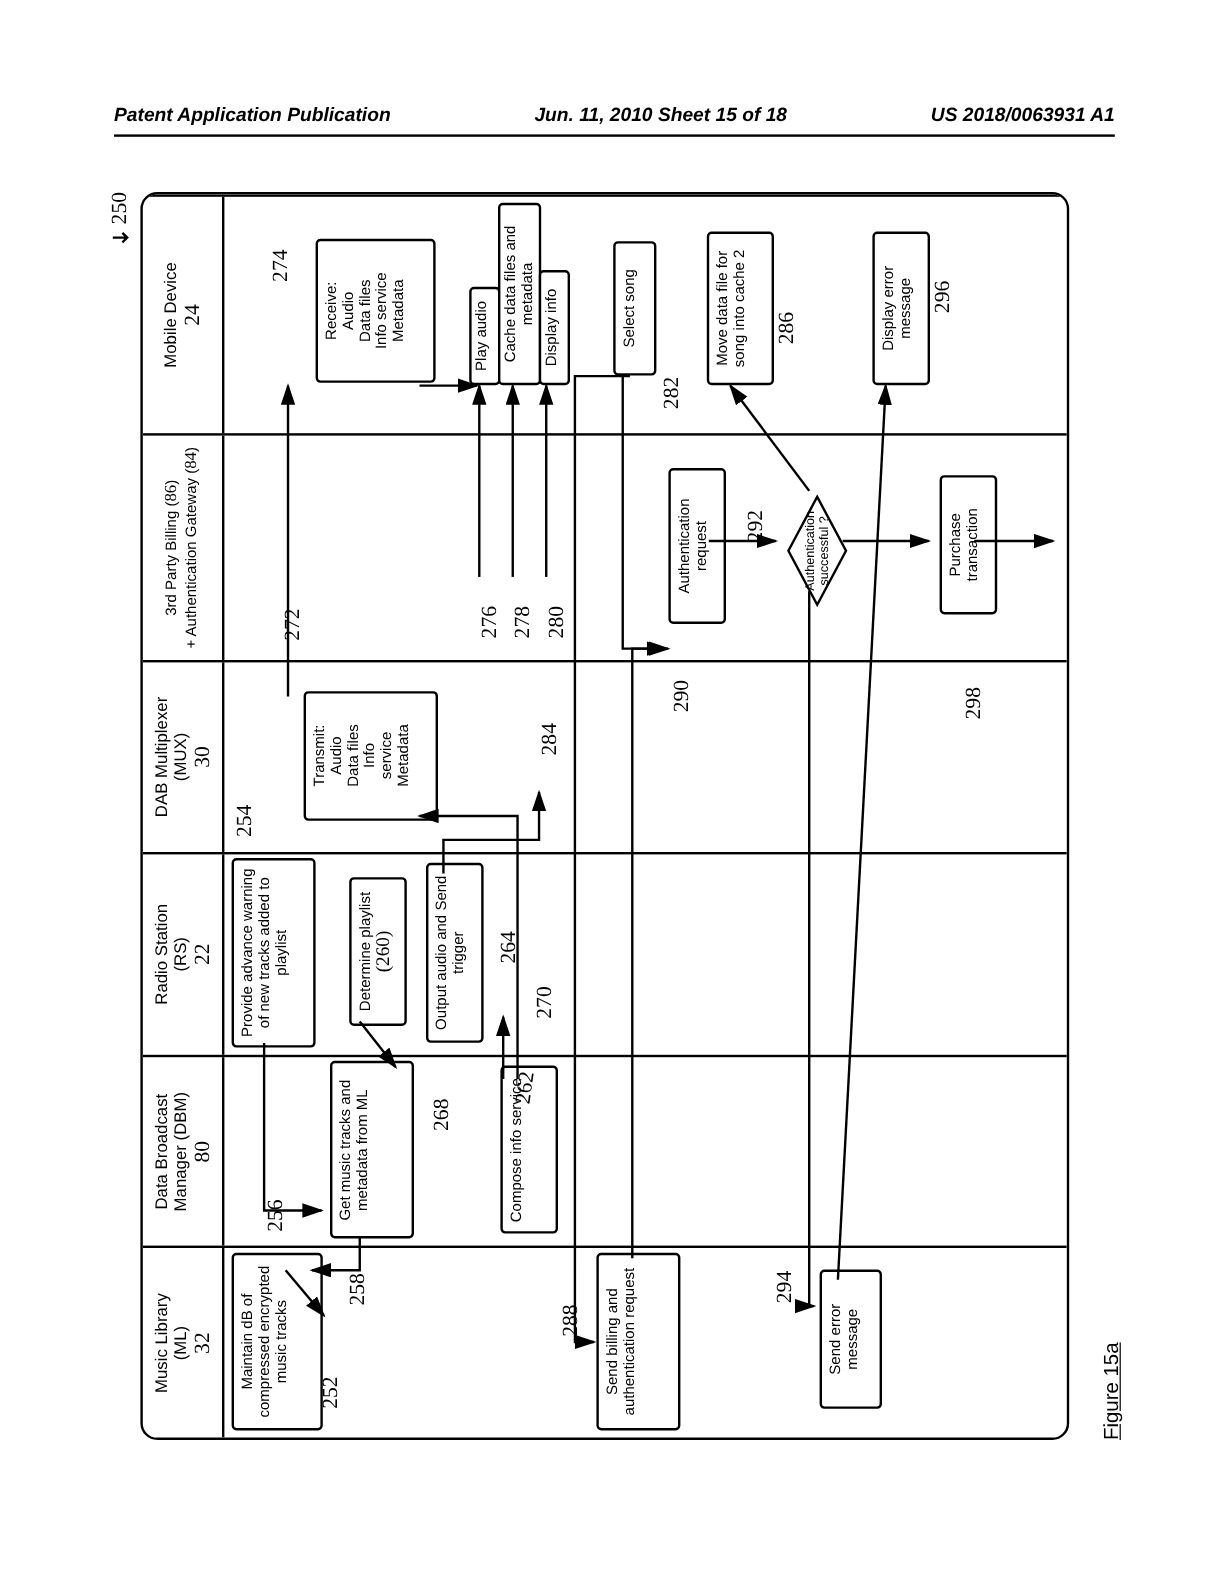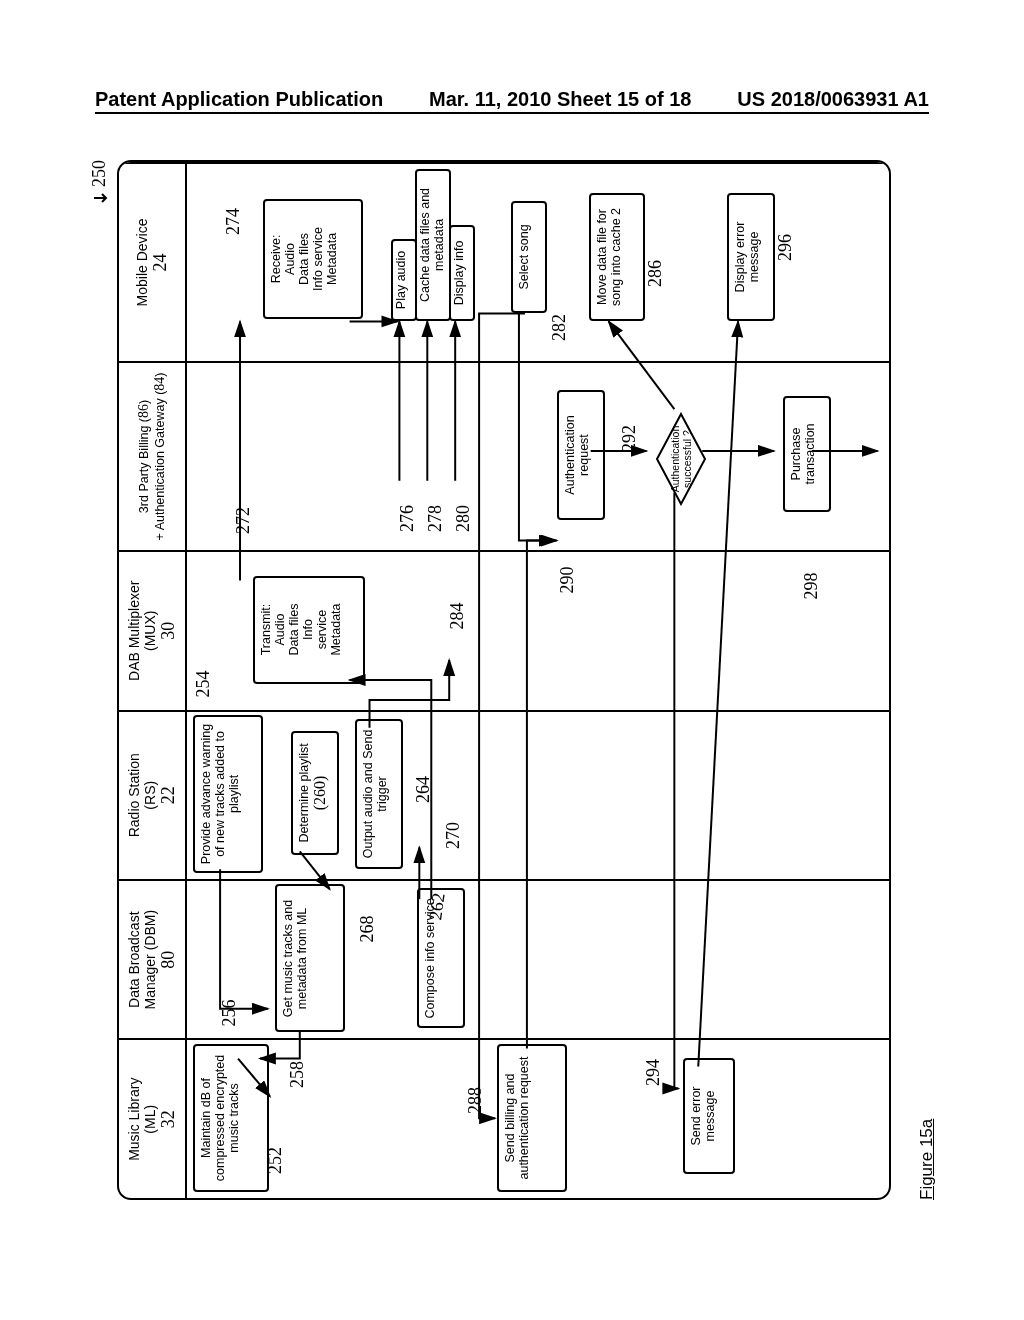--- a/index.html
+++ b/index.html
@@ -14,23 +14,24 @@
     height: 1320px;
     position: relative;
   }
   .header {
     position: absolute;
     top: 88px;
     left: 95px;
     right: 95px;
     display: flex;
     justify-content: space-between;
-    font-size: 20px;
+    font-size: 16px;
     font-weight: bold;
     padding-bottom: 6px;
+    font-style: italic;
   }
   .header-line {
     position: absolute;
     top: 112px;
     left: 95px;
     right: 95px;
     border-bottom: 2px solid #000;
   }
   .rotated-container {
     position: absolute;
@@ -107,21 +108,21 @@
   }
   .ml { white-space: pre-line; }
 </style>
 </head>
 <body>
 
 <div class="page">
 
   <div class="header">
     <span>Patent Application Publication</span>
-    <span>Mar. 11, 2010  Sheet 15 of 18</span>
+    <span>Jun. 11, 2010  Sheet 15 of 18</span>
     <span>US 2018/0063931 A1</span>
   </div>
   <div class="header-line"></div>
 
   <div class="rotated-container">
     <div class="diagram">
 
       <div class="ref" style="top:-28px; right:0px;">
         <svg width="14" height="18" style="vertical-align:middle">
             <path d="M7 2 L7 14 M3 10 L7 14 L11 10" stroke="#000" stroke-width="2" fill="none"></path>

